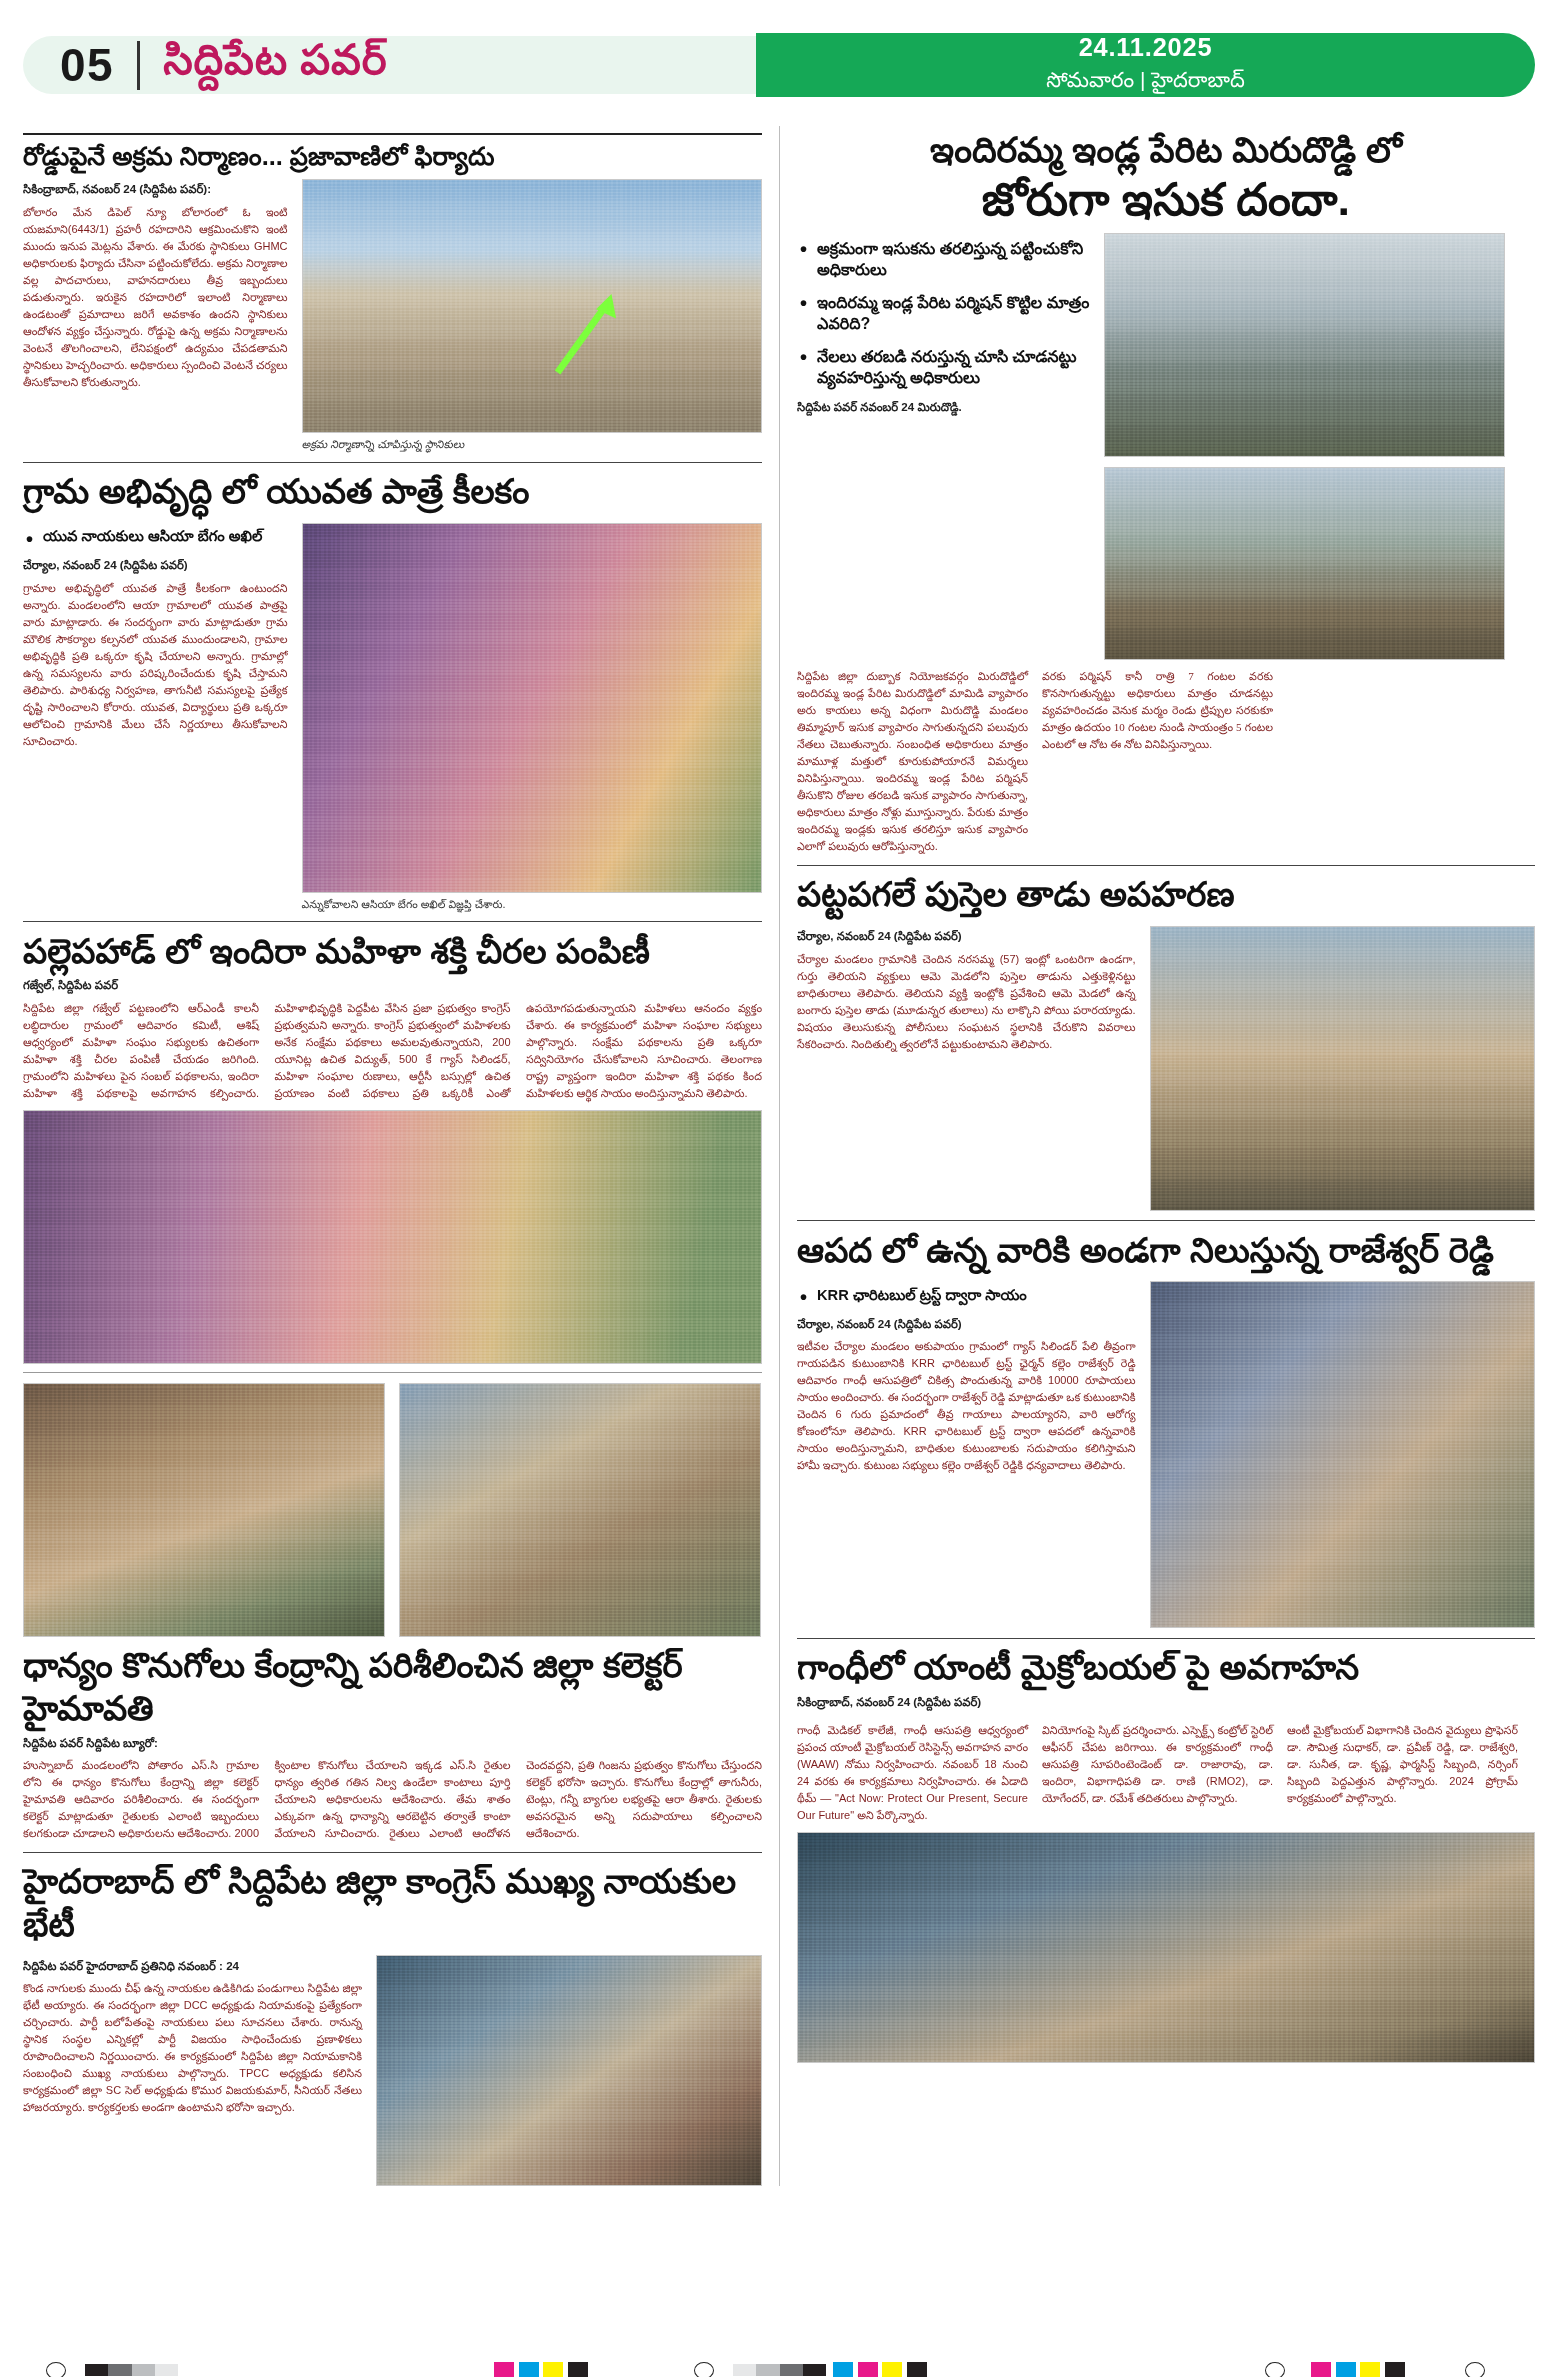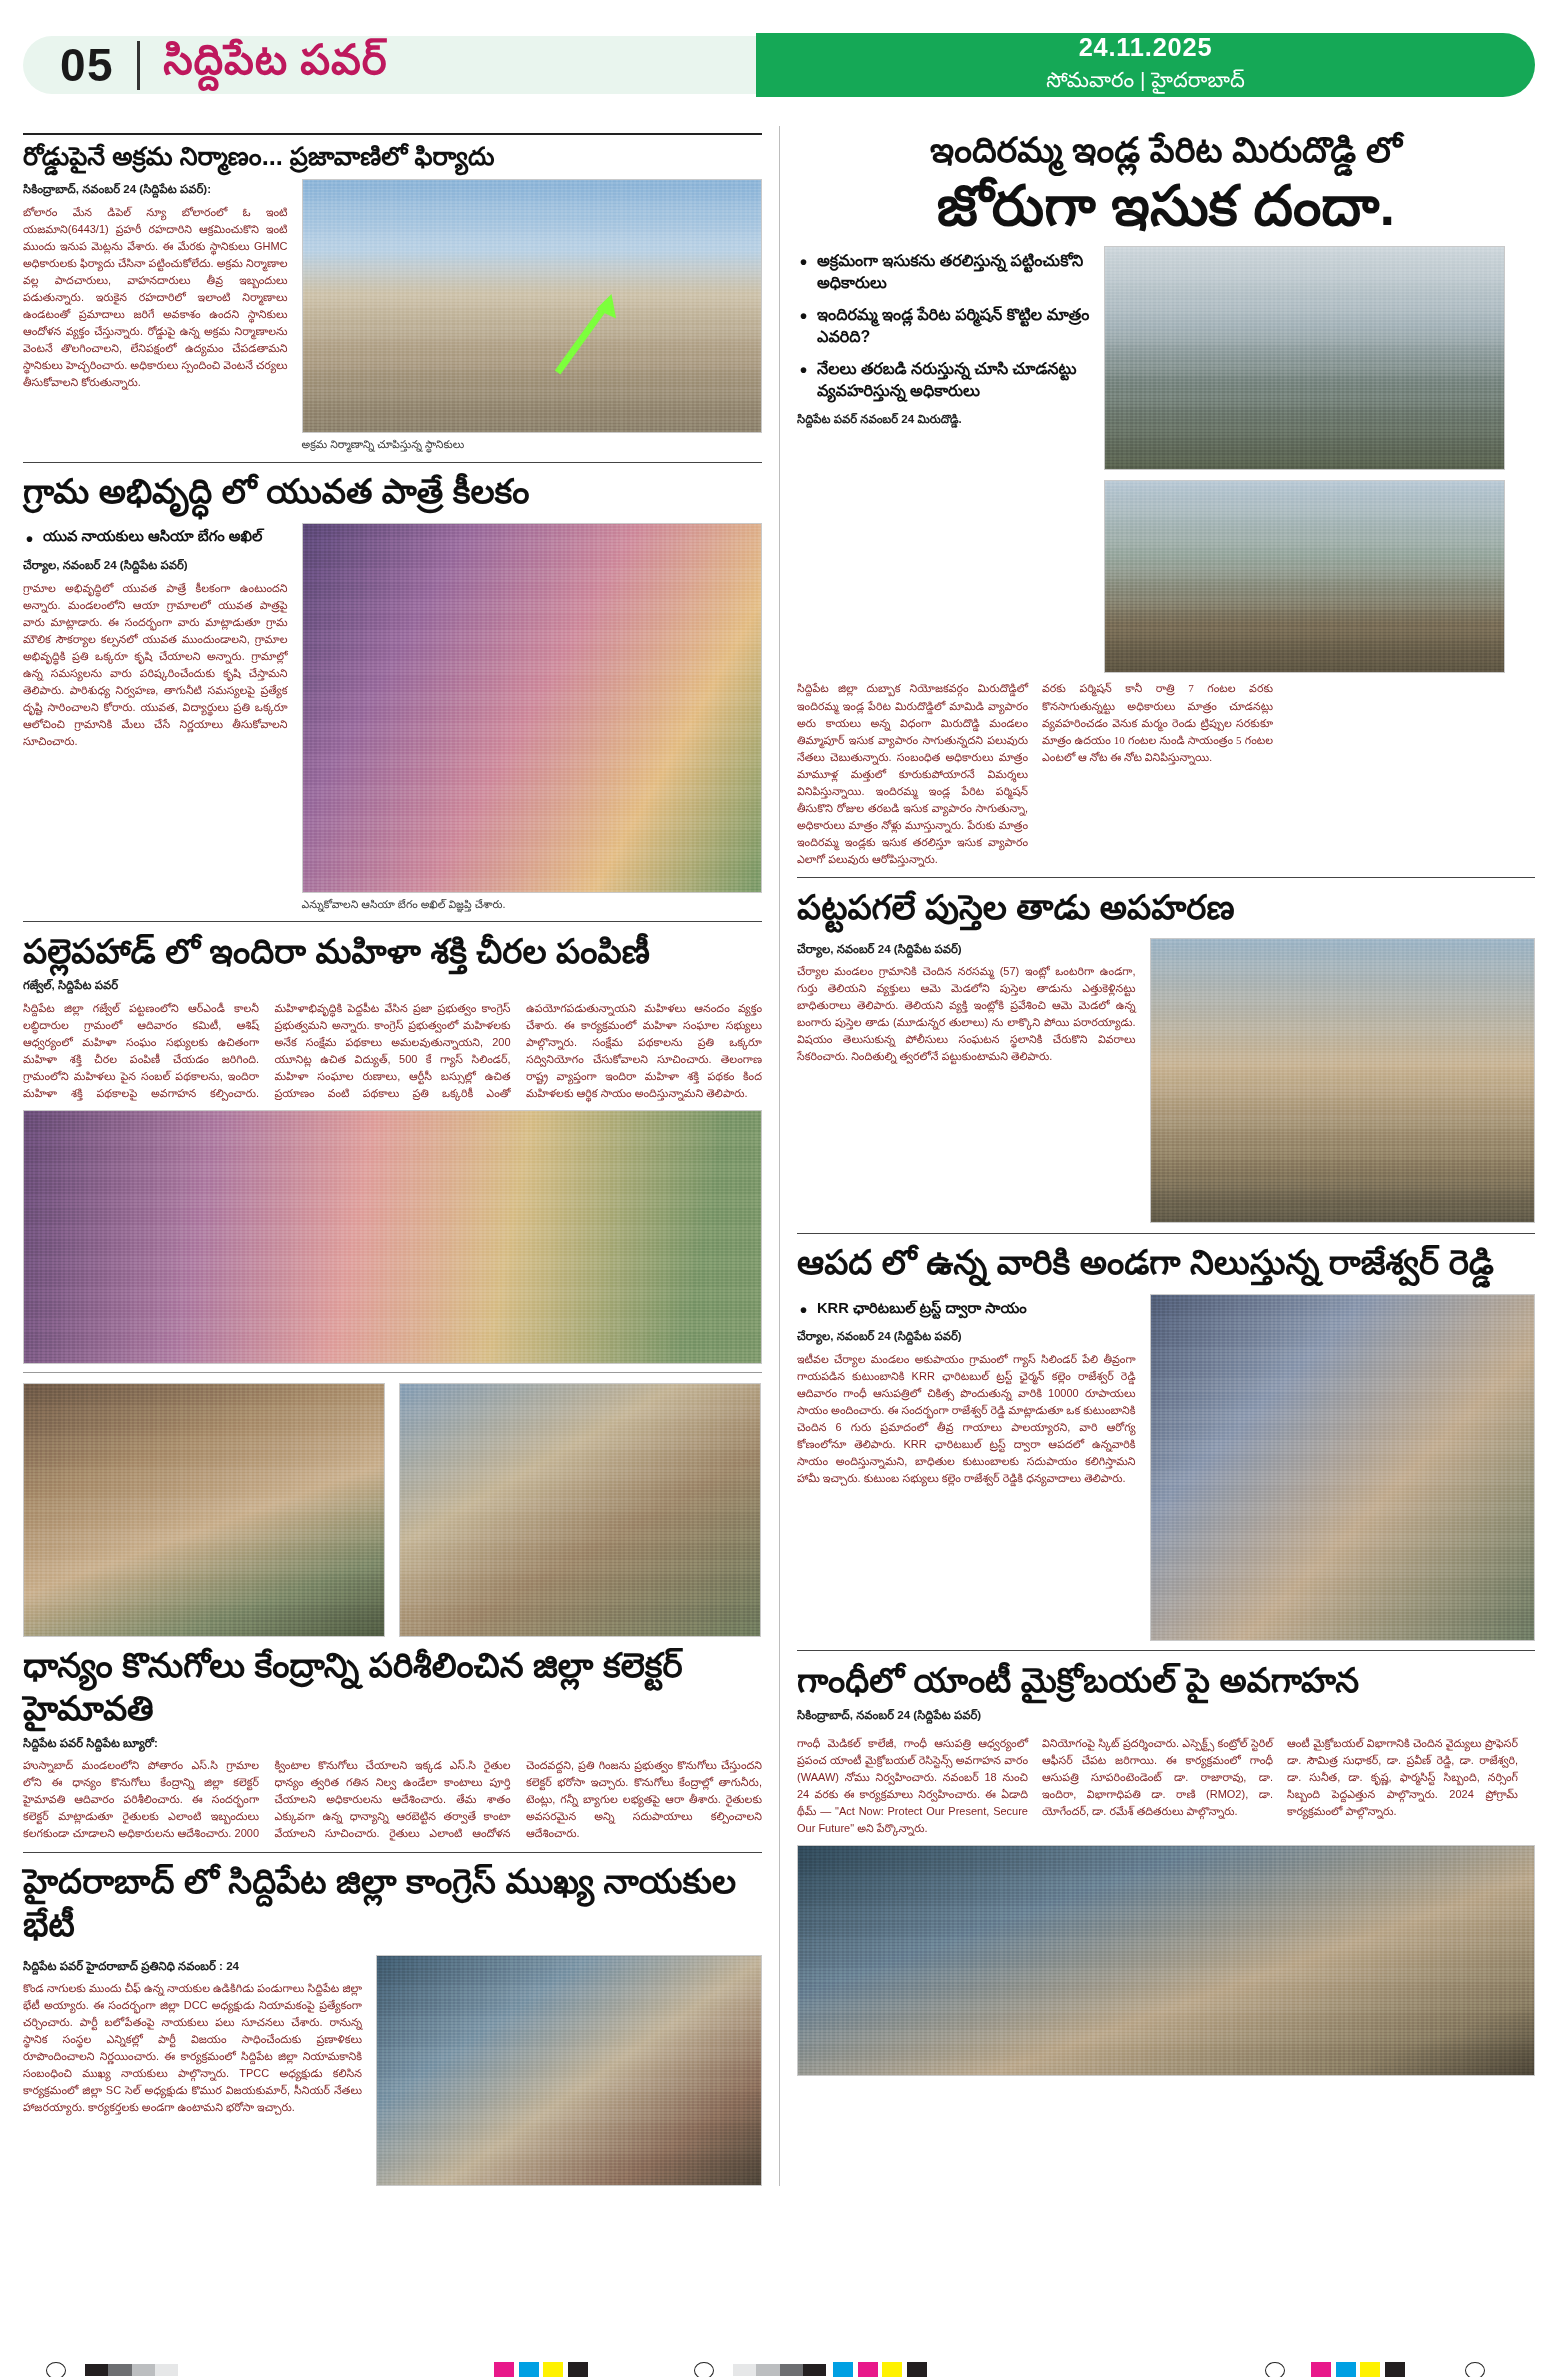--- a/index.html
+++ b/index.html
@@ -76,21 +76,21 @@
     font-size:25.4px;
     font-weight:bold;
     margin:4.6px 0 6.2px 0;
     line-height:1.25;
     color:#111;
   }
   h2.headline.big {
     font-size:34px;
   }
   h2.headline.huge {
-    font-size:56px;
+    font-size:45px;
     text-align:center;
     line-height:1.15;
   }
 
   .byline {
     font-size:11.6px;
     font-weight:bold;
     color:#222;
     margin:3.1px 0 4.6px 0;
   }
@@ -212,21 +212,21 @@
 
       <hr class="hr-thick">
 
       <div>
         <h2 class="headline">రోడ్డుపైనే అక్రమ నిర్మాణం... ప్రజావాణిలో ఫిర్యాదు</h2>
         <div class="row">
           <div style="width:266px;">
             <div class="byline">సికింద్రాబాద్, నవంబర్ 24 (సిద్దిపేట పవర్):</div>
             <div class="bodytext">బోలారం మేన డిపెల్ న్యూ బోలారంలో ఓ ఇంటి యజమాని(6443/1) ప్రహరీ రహదారిని ఆక్రమించుకొని ఇంటి ముందు ఇనుప మెట్లను వేశారు. ఈ మేరకు స్థానికులు GHMC అధికారులకు ఫిర్యాదు చేసినా పట్టించుకోలేదు. అక్రమ నిర్మాణాల వల్ల పాదచారులు, వాహనదారులు తీవ్ర ఇబ్బందులు పడుతున్నారు. ఇరుకైన రహదారిలో ఇలాంటి నిర్మాణాలు ఉండటంతో ప్రమాదాలు జరిగే అవకాశం ఉందని స్థానికులు ఆందోళన వ్యక్తం చేస్తున్నారు. రోడ్డుపై ఉన్న అక్రమ నిర్మాణాలను వెంటనే తొలగించాలని, లేనిపక్షంలో ఉద్యమం చేపడతామని స్థానికులు హెచ్చరించారు. అధికారులు స్పందించి వెంటనే చర్యలు తీసుకోవాలని కోరుతున్నారు.</div>
           </div>
-          <div style="width:463px;">
+          <div style="width:463px;font-style:italic;">
             <div class="photo ph-a" style="height:254px;">
               <div class="grain"></div>
               <svg width="463" height="254" style="position:absolute;inset:0" viewBox="0 0 600 330">
                 <line x1="330" y1="250" x2="395" y2="160" stroke="#7cff3c" stroke-width="9"></line>
                 <polygon points="400,148 406,180 380,168" fill="#7cff3c"></polygon>
               </svg>
             </div>
             <div class="caption">అక్రమ నిర్మాణాన్ని చూపిస్తున్న స్థానికులు</div>
           </div>
         </div>

